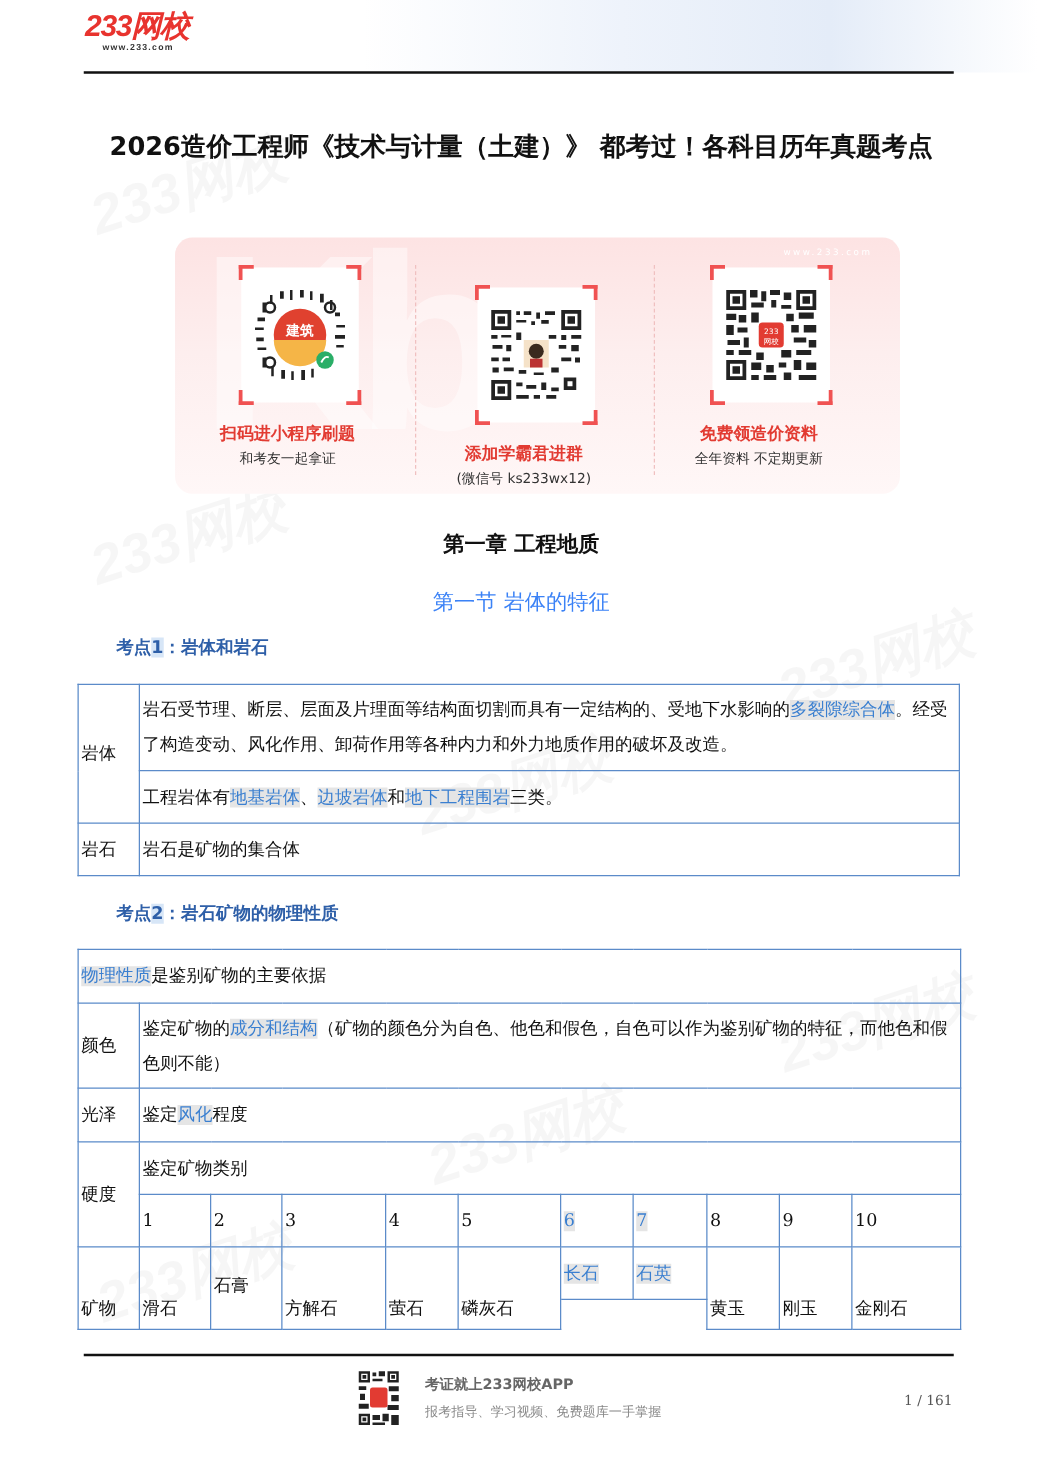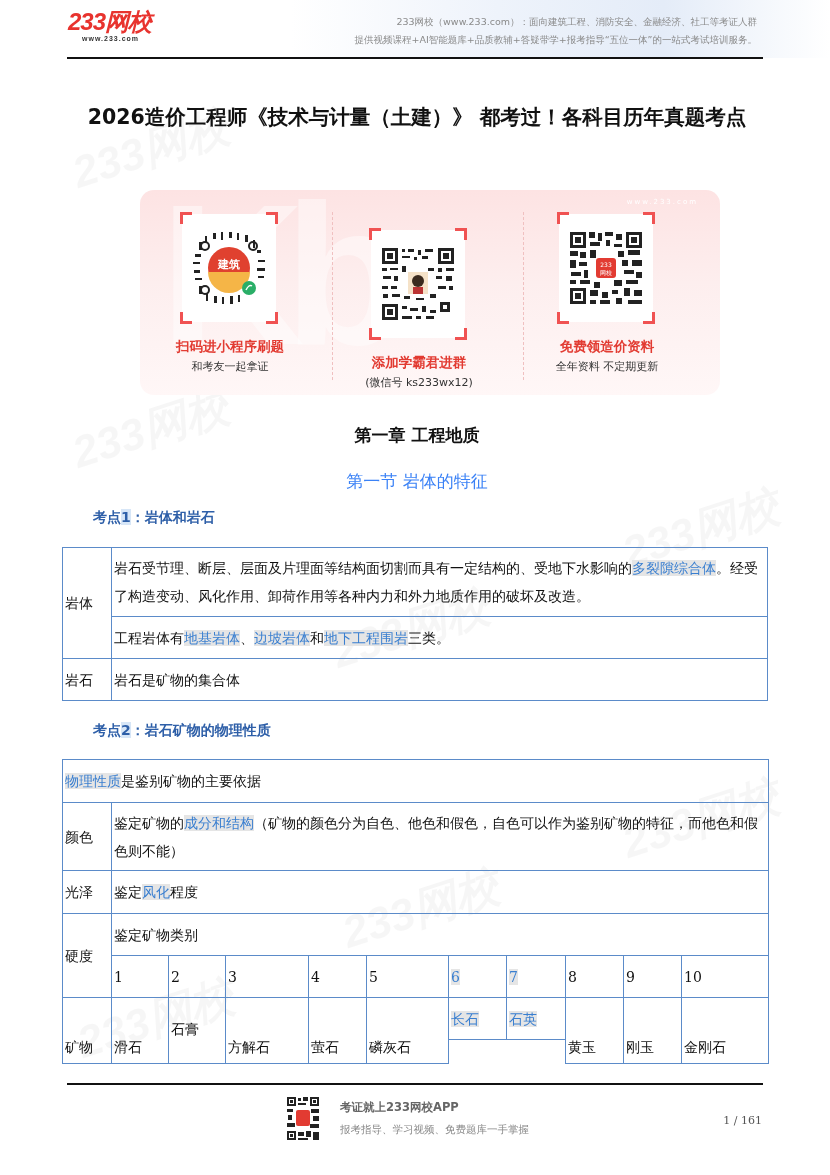--- a/index.html
+++ b/index.html
@@ -24,21 +24,21 @@
 
   
   .banner { position: absolute; left: 140px; top: 190px; width: 580px; height: 205px; border-radius: 14px;
     background: linear-gradient(180deg, #fde3e3 0%, #fdeeee 45%, #fff7f7 100%); overflow: hidden; }
   .banner-bg-text { position: absolute; font-family: "Liberation Sans", sans-serif; font-weight: bold;
     color: rgba(255,255,255,0.45); font-size: 200px; left: 20px; top: -30px; letter-spacing: -20px; }
   .banner-url { position: absolute; right: 22px; top: 8px; font-family: "DejaVu Sans", sans-serif;
     font-size: 7px; color: #fff; letter-spacing: 2px; }
   .banner-col { position: absolute; top: 0; width: 150px; height: 205px; text-align: center; }
   .banner-sep { position: absolute; top: 22px; height: 168px; border-left: 1px dashed #f0c0c0; }
-  .qr-frame { position: absolute; top: 24px; left: 27px; width: 94px; height: 108px; background: #fff; }
+  .qr-frame { position: absolute; top: 24px; left: 38px; width: 94px; height: 108px; background: #fff; }
   .corner { position: absolute; width: 12px; height: 12px; border-color: #f05252; border-style: solid; border-width: 0; }
   .corner.tl { left: -2px; top: -2px; border-left-width: 3px; border-top-width: 3px; }
   .corner.tr { right: -2px; top: -2px; border-right-width: 3px; border-top-width: 3px; }
   .corner.bl { left: -2px; bottom: -2px; border-left-width: 3px; border-bottom-width: 3px; }
   .corner.br { right: -2px; bottom: -2px; border-right-width: 3px; border-bottom-width: 3px; }
   .qr-svg { position: absolute; left: 9px; top: 16px; width: 76px; height: 76px; }
   .banner-cta { position: absolute; top: 148px; left: 0; width: 150px; font-family: "DejaVu Sans", sans-serif;
     font-weight: bold; font-size: 13.5px; color: #e23b32; }
   .banner-sub { position: absolute; top: 169px; left: 0; width: 150px; font-family: "DejaVu Sans", sans-serif;
     font-size: 11px; color: #333; }
@@ -81,24 +81,20 @@
 <div class="wm" style="left:330px;top:600px;">233网校</div>
 <div class="wm" style="left:70px;top:400px;">233网校</div>
 <div class="wm" style="left:620px;top:790px;">233网校</div>
 <div class="wm" style="left:340px;top:880px;">233网校</div>
 <div class="wm" style="left:75px;top:990px;">233网校</div>
 
 <div class="page-header">
   <div class="logo">
     <div class="logo-main">233网校</div>
     <div class="logo-sub">www.233.com</div>
-  </div>
-  <div class="header-desc">
-    <div>233网校（www.233.com）：面向建筑工程、消防安全、金融经济、社工等考证人群</div>
-    <div>提供视频课程+AI智能题库+品质教辅+答疑带学+报考指导“五位一体”的一站式考试培训服务。</div>
   </div>
 </div>
 <div class="header-rule"></div>
 
 <div class="doc-title">2026造价工程师《技术与计量（土建）》 都考过！各科目历年真题考点</div>
 
 <div class="banner">
   <div class="banner-bg-text">Kb</div>
   <div class="banner-url">www.233.com</div>
 

